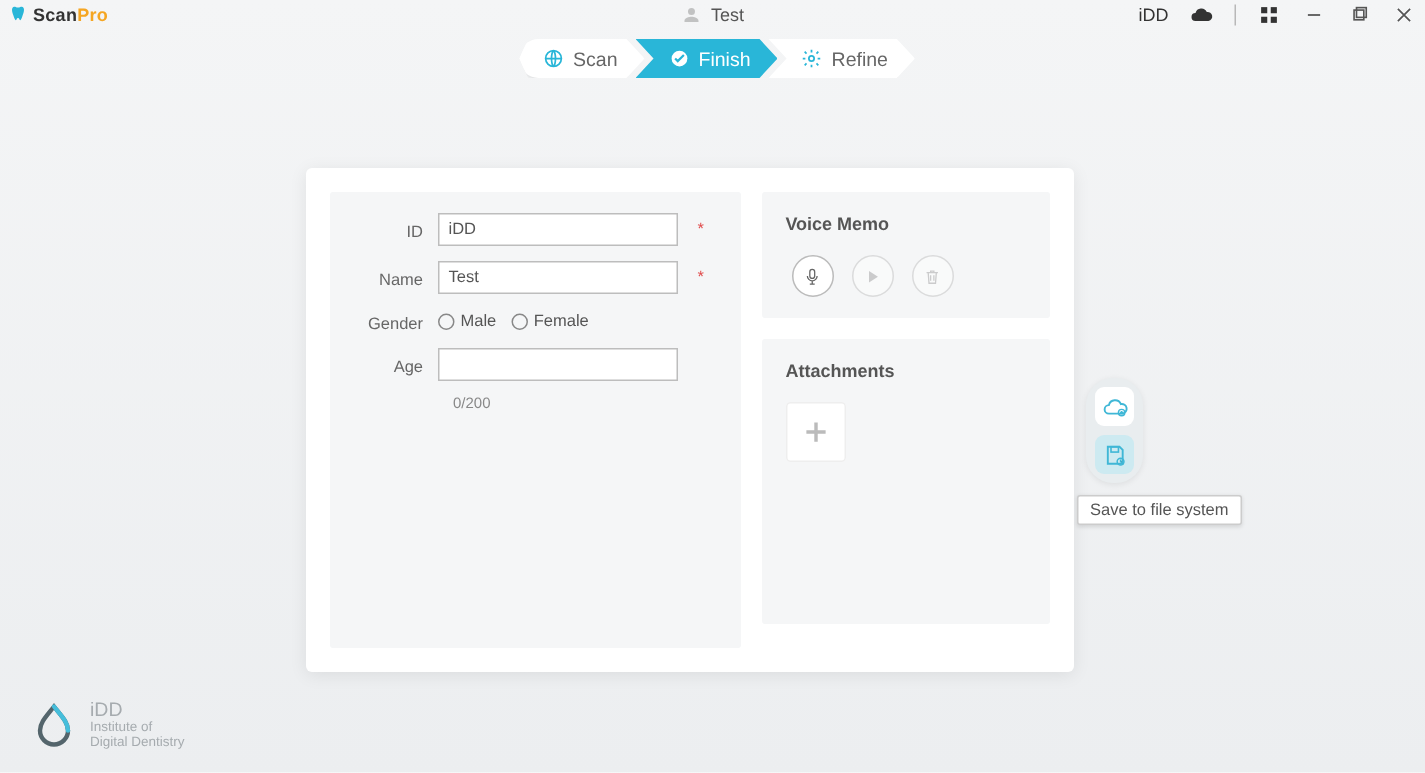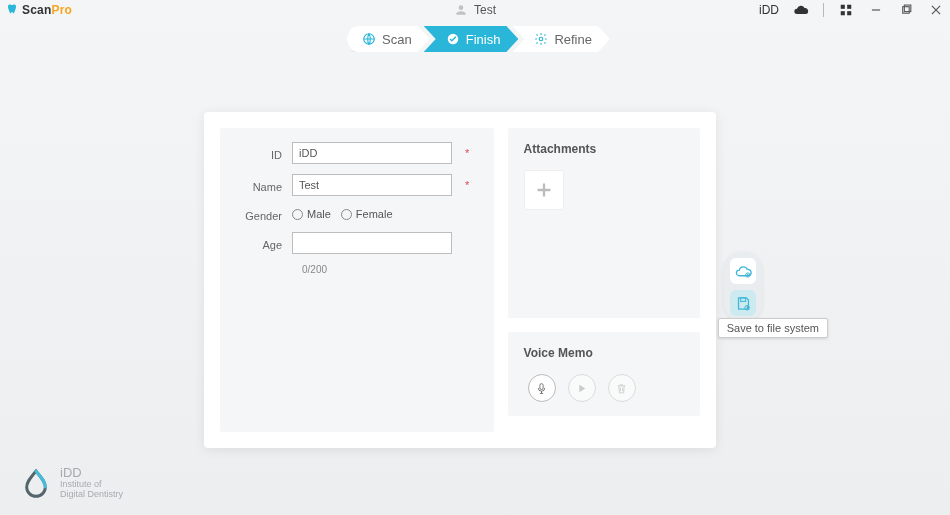--- a/index.html
+++ b/index.html
@@ -98,21 +98,21 @@
     display: flex; flex-direction: column; gap: 6px;
     box-shadow: 0 1px 4px rgba(0,0,0,0.08);
   }
   .fa-btn {
     width: 26px; height: 26px; border-radius: 6px; background: #fff;
     display: flex; align-items: center; justify-content: center;
     color: #3fb7d6; cursor: pointer;
   }
   .fa-btn.active { background: #cdeaf1; }
   .tooltip {
-    position: absolute; right: 122px; top: 318px;
+    position: absolute; right: 122px; top: 330px;
     background: #fff; border: 1px solid #ccc; border-radius: 2px;
     padding: 3px 8px; font-size: 11px; color: #555;
     box-shadow: 0 1px 3px rgba(0,0,0,0.12);
     white-space: nowrap;
     margin-left: 24px;
   }
 
   
   .watermark {
     position: absolute; left: 20px; bottom: 16px; display: flex; align-items: center; gap: 8px;
@@ -240,48 +240,48 @@
         <div class="field">
           <input type="text" class="age-input" value="" style="">
         </div>
       </div>
 
       <div class="char-count">0/200</div>
     </div>
   </div>
 
   <div class="right-col">
-    <div class="panel attach-panel">
-      <div class="panel-title">Attachments</div>
-      <div class="add-box">
-        <svg viewBox="0 0 24 24" width="22" height="22">
-            <path stroke="#bbb" stroke-width="2.5" d="M12 5v14M5 12h14"></path>
-          </svg>
-      </div>
-    </div>
-
     <div class="panel voice-panel">
       <div class="panel-title">Voice Memo</div>
       <div class="voice-buttons">
         <div class="circ-btn">
           <svg viewBox="0 0 24 24">
               <rect x="9" y="3" width="6" height="11" rx="3" fill="none" stroke="#666" stroke-width="1.6"></rect>
               <path fill="none" stroke="#666" stroke-width="1.6" d="M6 11a6 6 0 0012 0M12 17v4M9 21h6"></path>
             </svg>
         </div>
         <div class="circ-btn disabled">
           <svg viewBox="0 0 24 24">
               <path fill="#999" d="M8 5v14l11-7z"></path>
             </svg>
         </div>
         <div class="circ-btn disabled">
           <svg viewBox="0 0 24 24">
               <path fill="none" stroke="#999" stroke-width="1.6" d="M5 7h14M10 7V5h4v2M7 7l1 13h8l1-13M10 10v7M14 10v7"></path>
             </svg>
         </div>
+      </div>
+    </div>
+
+    <div class="panel attach-panel">
+      <div class="panel-title">Attachments</div>
+      <div class="add-box">
+        <svg viewBox="0 0 24 24" width="22" height="22">
+            <path stroke="#bbb" stroke-width="2.5" d="M12 5v14M5 12h14"></path>
+          </svg>
       </div>
     </div>
   </div>
 </div>
 
 <div class="float-actions">
   <div class="fa-btn">
     <svg viewBox="0 0 24 24" width="17" height="17">
         <path fill="none" stroke="#3fb7d6" stroke-width="1.8" d="M19 18H6a4 4 0 010-8 6 6 0 0111.3-1A4.5 4.5 0 0119 18z"></path>
         <circle cx="18" cy="17" r="3" fill="none" stroke="#3fb7d6" stroke-width="1.4"></circle>

